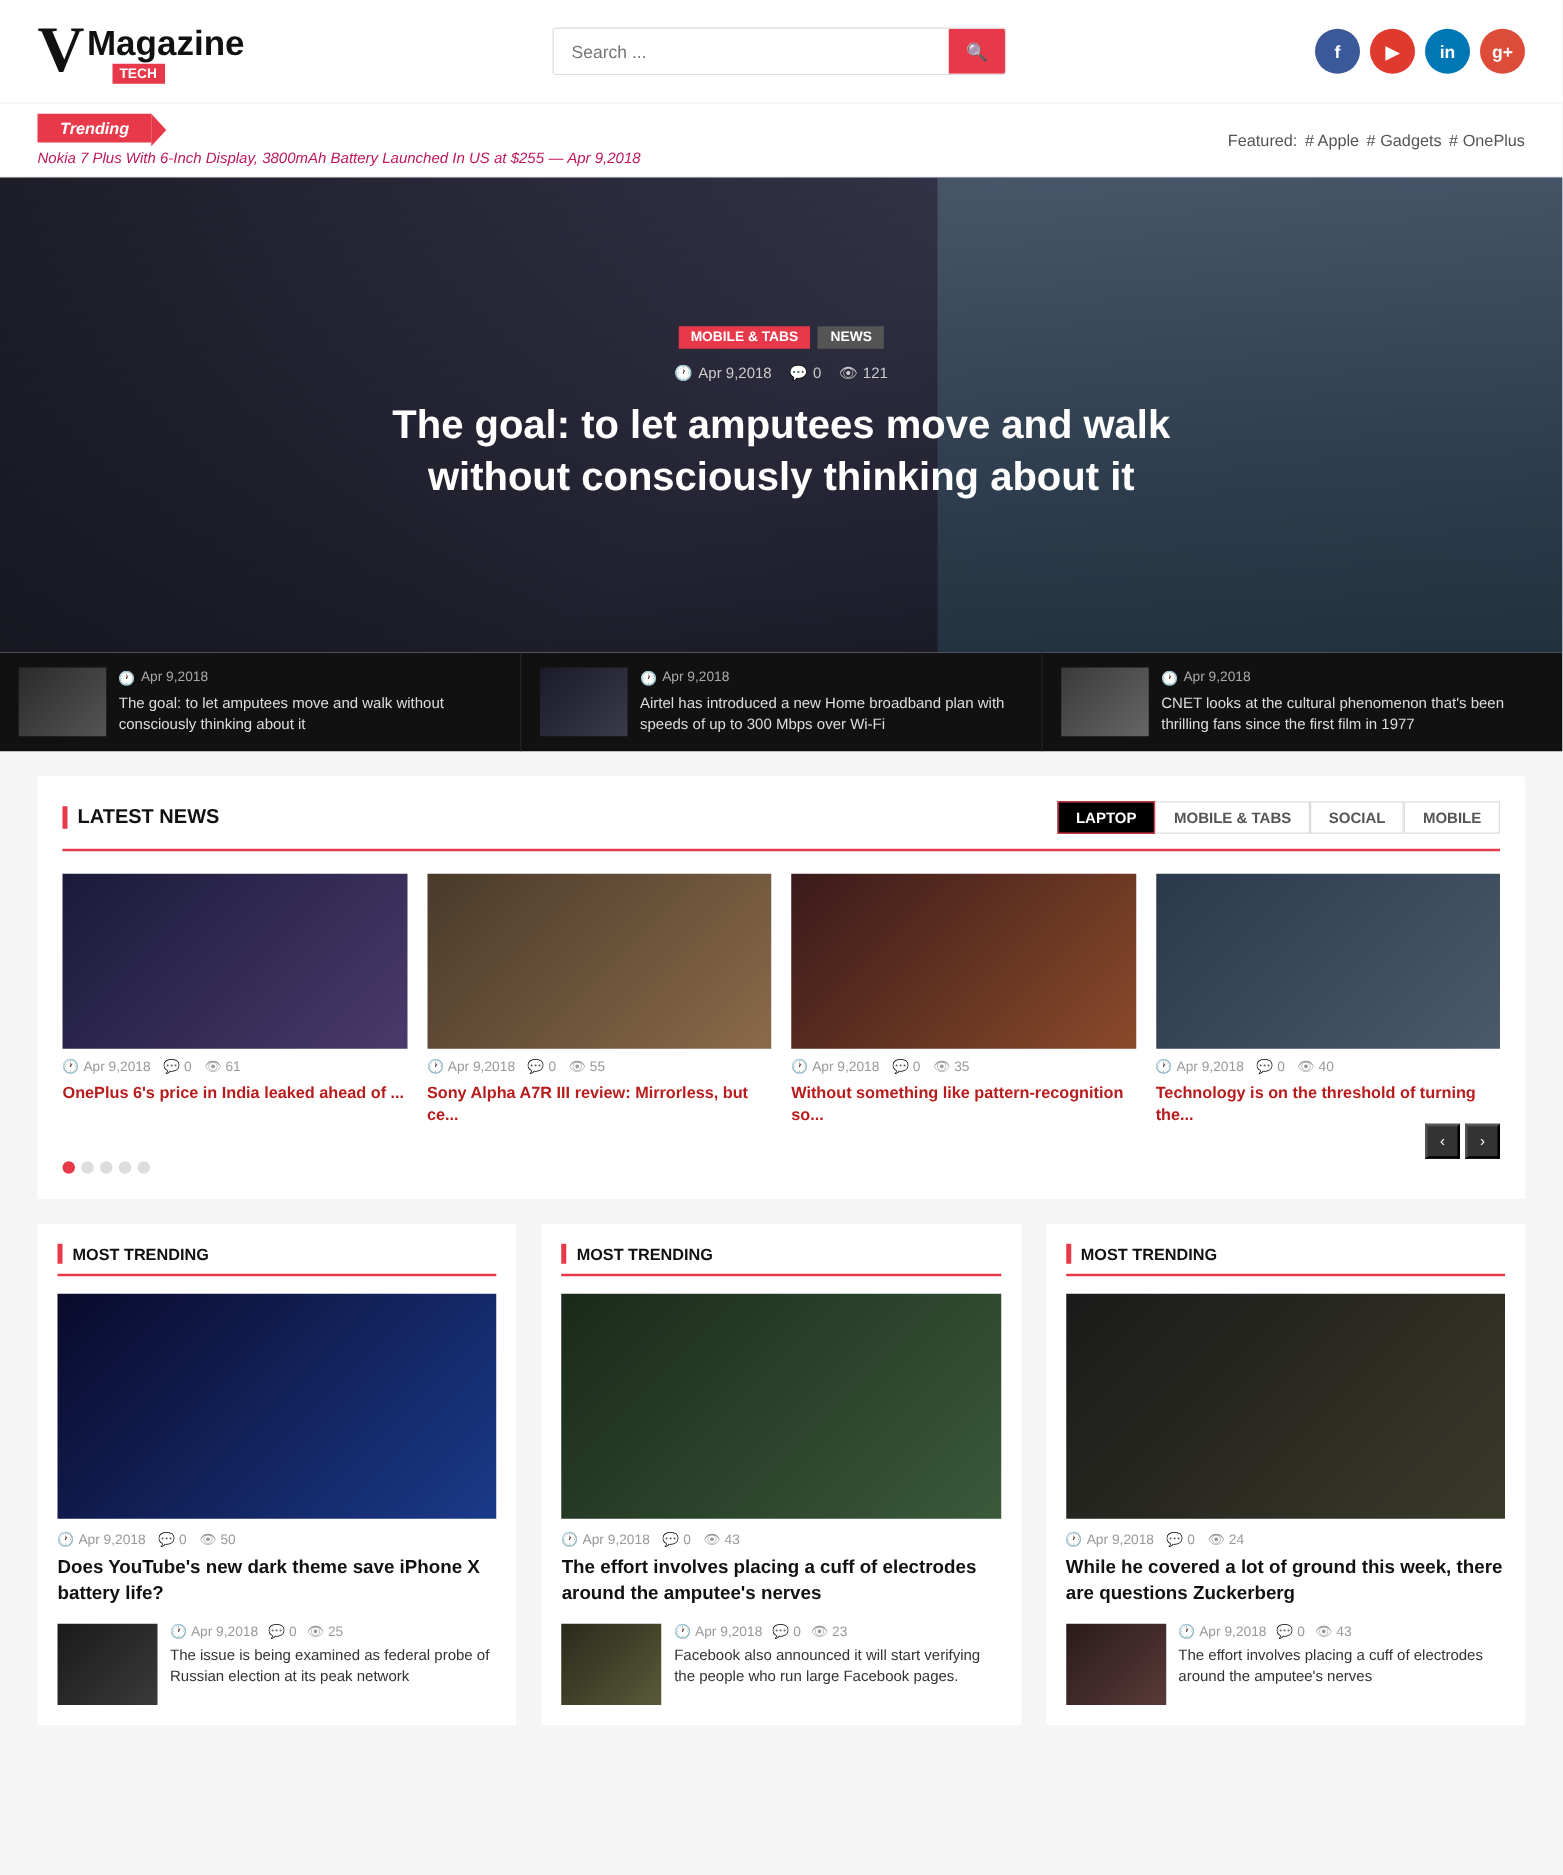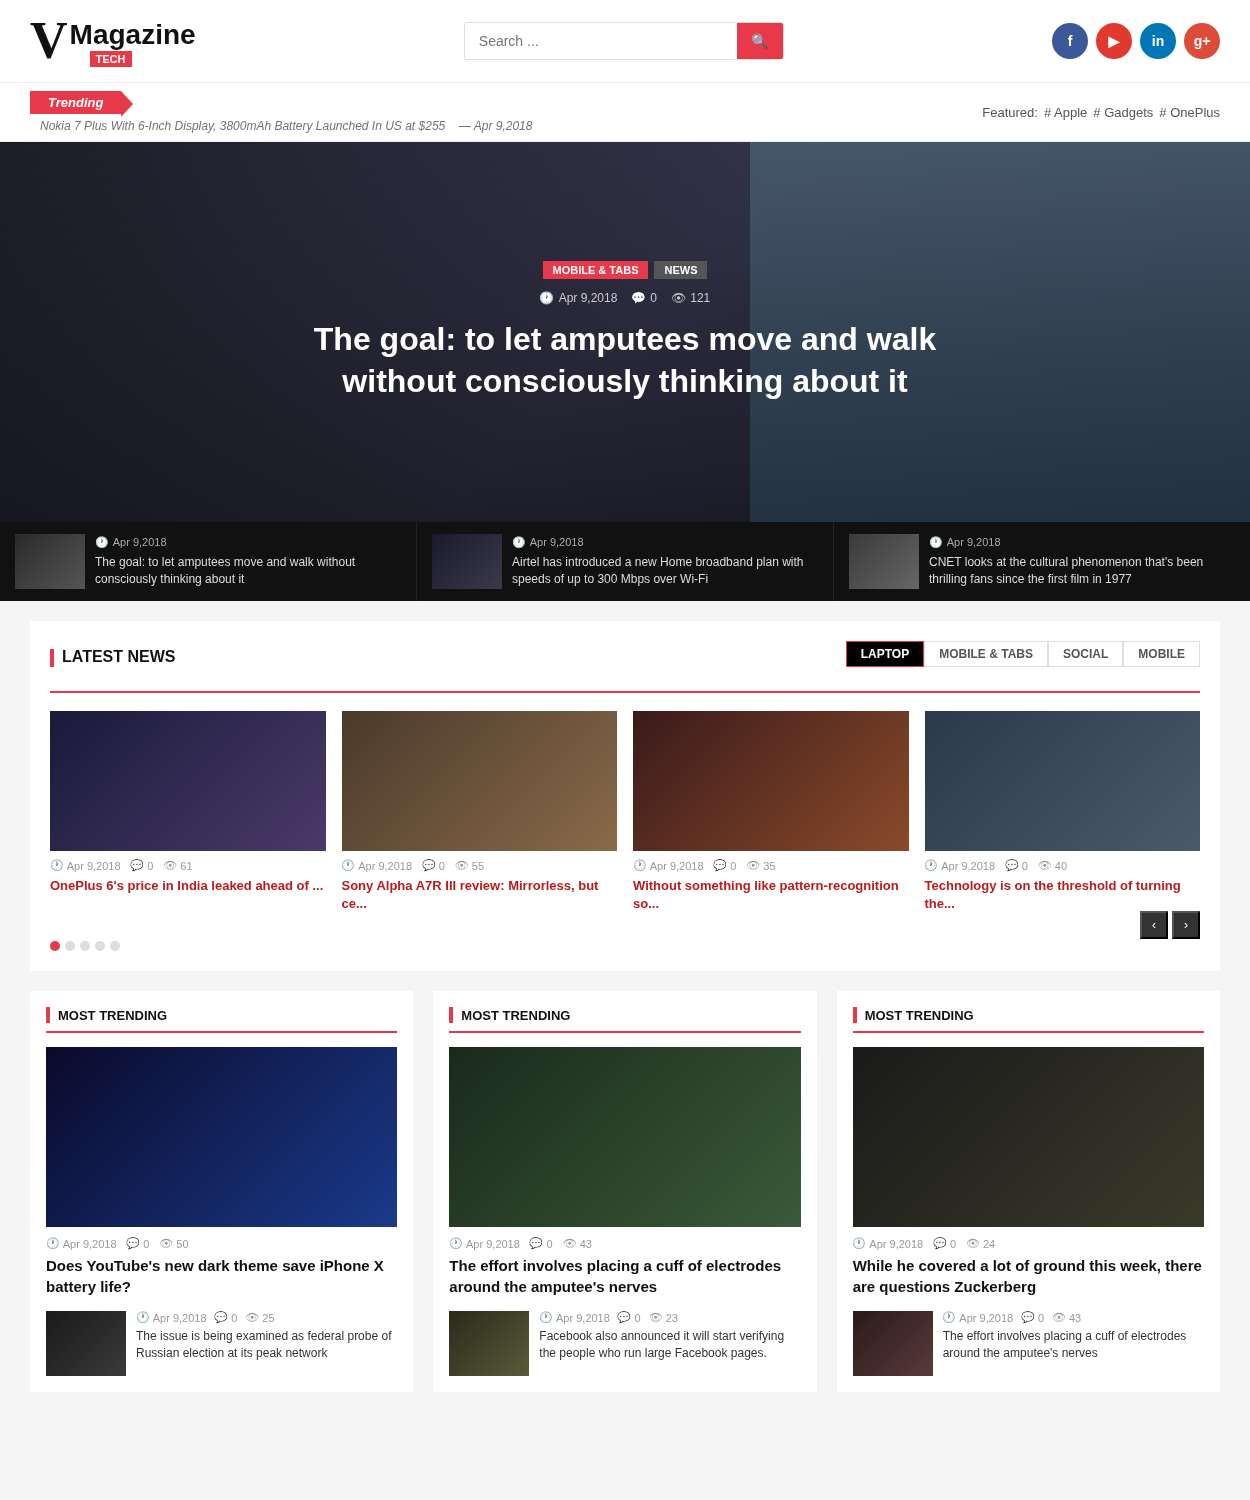--- a/index.html
+++ b/index.html
@@ -4,38 +4,38 @@
   <style>
     * { margin: 0; padding: 0; box-sizing: border-box; }
     body { font-family: Arial, sans-serif; background: #f5f5f5; color: #333; width: 1250px; }
 
     
     .header { background: #fff; padding: 15px 30px; display: flex; align-items: center; justify-content: space-between; border-bottom: 1px solid #eee; }
     .logo { display: flex; align-items: flex-end; gap: 0; }
     .logo-v { font-size: 52px; font-weight: 900; color: #111; font-family: Georgia, serif; line-height: 1; }
     .logo-magazine { font-size: 28px; font-weight: 700; color: #111; margin-left: 2px; line-height: 1; }
     .logo-tech { background: #e8394a; color: #fff; font-size: 11px; font-weight: 700; padding: 2px 6px; margin-left: 22px; margin-bottom: 4px; }
-    .search-bar { display: flex; align-items: center; border: 1px solid #ddd; border-radius: 3px; overflow: hidden; width: 320px; }
+    .search-bar { display: flex; align-items: center; border: 1px solid #ddd; border-radius: 3px; overflow: hidden; width: 363px; }
     .search-bar input { flex: 1; border: none; outline: none; padding: 10px 14px; font-size: 14px; color: #999; }
     .search-btn { background: #e8394a; border: none; color: #fff; padding: 10px 14px; cursor: pointer; font-size: 14px; }
     .social-icons { display: flex; gap: 8px; }
     .social-icon { width: 36px; height: 36px; border-radius: 50%; display: flex; align-items: center; justify-content: center; color: #fff; font-size: 14px; font-weight: 700; cursor: pointer; }
     .si-fb { background: #3b5998; }
     .si-yt { background: #e03a2f; }
     .si-in { background: #0077b5; }
     .si-gp { background: #dd4b39; }
 
     
     .trending-bar { background: #fff; padding: 8px 30px; display: flex; align-items: center; border-bottom: 1px solid #eee; }
     .trending-left { flex: 1; font-style: italic; }
     .trending-label-wrap { display: flex; align-items: center; margin-bottom: 4px; }
     .trending-label { background: #e8394a; color: #fff; font-size: 13px; font-weight: 700; padding: 4px 18px; position: relative; }
     .trending-label::after { content: ''; border-left: 12px solid #e8394a; border-top: 13px solid transparent; border-bottom: 13px solid transparent; position: absolute; right: -12px; top: 0; }
     .trending-news-text { font-size: 13px; color: #444; margin-top: 2px; }
-    .trending-news-text span { color: #737373; margin-left: 10px; font-size: 12px; }
+    .trending-news-text span { color: #be185d; font-size: 12px; }
     .featured-right { display: flex; align-items: center; gap: 6px; font-size: 13px; color: #555; }
     .featured-tag { color: #555; text-decoration: none; }
 
     
     .hero { position: relative; height: 380px; background: linear-gradient(135deg, #2a2a3a 0%, #4a4a6a 50%, #3a3a5a 100%); overflow: hidden; display: flex; align-items: center; justify-content: center; }
     .hero-bg { position: absolute; inset: 0; background: linear-gradient(to bottom, rgba(0,0,0,0.3), rgba(0,0,0,0.6)); }
     .hero-content { position: relative; z-index: 2; text-align: center; color: #fff; padding: 20px; }
     .hero-tags { display: flex; gap: 6px; justify-content: center; margin-bottom: 12px; }
     .hero-tag { background: #e8394a; color: #fff; font-size: 11px; font-weight: 700; padding: 3px 10px; }
     .hero-tag.news { background: #555; }
@@ -50,21 +50,21 @@
     .hero-strip-thumb { width: 70px; height: 55px; background: #444; flex-shrink: 0; }
     .thumb-dark { background: linear-gradient(135deg, #2a2a2a, #555); }
     .thumb-lens { background: linear-gradient(135deg, #1a1a2a, #3a3a4a); }
     .thumb-book { background: linear-gradient(135deg, #3a3a3a, #666); }
     .hero-strip-info { flex: 1; }
     .hero-strip-date { font-size: 11px; color: #aaa; display: flex; align-items: center; gap: 4px; margin-bottom: 5px; }
     .hero-strip-title { font-size: 12px; color: #ddd; line-height: 1.4; }
 
     
     .section-wrap { background: #fff; margin: 20px 30px; padding: 20px; }
-    .section-header { display: flex; align-items: flex-end; justify-content: space-between; margin-bottom: 18px; border-bottom: 2px solid #e8394a; padding-bottom: 24px; }
+    .section-header { display: flex; align-items: center; justify-content: space-between; margin-bottom: 18px; border-bottom: 2px solid #e8394a; padding-bottom: 12px; }
     .section-title { font-size: 16px; font-weight: 700; color: #111; background: #fff; padding-right: 10px; position: relative; }
     .section-title::before { content: ''; display: inline-block; width: 4px; height: 18px; background: #e8394a; margin-right: 8px; vertical-align: middle; }
     .section-tabs { display: flex; gap: 0; }
     .section-tab { padding: 5px 14px; font-size: 12px; font-weight: 600; color: #555; cursor: pointer; border: 1px solid #ddd; background: #fff; }
     .section-tab.active { background: #000000; color: #fff; border-color: #e8394a; }
     .news-grid { display: grid; grid-template-columns: repeat(4, 1fr); gap: 16px; }
     .news-card { }
     .news-card-img { width: 100%; height: 140px; background: #ccc; margin-bottom: 8px; overflow: hidden; }
     .img-laptop { background: linear-gradient(135deg, #1a1a3a, #4a3a6a); }
     .img-sunset { background: linear-gradient(135deg, #4a3a2a, #8a6a4a); }

